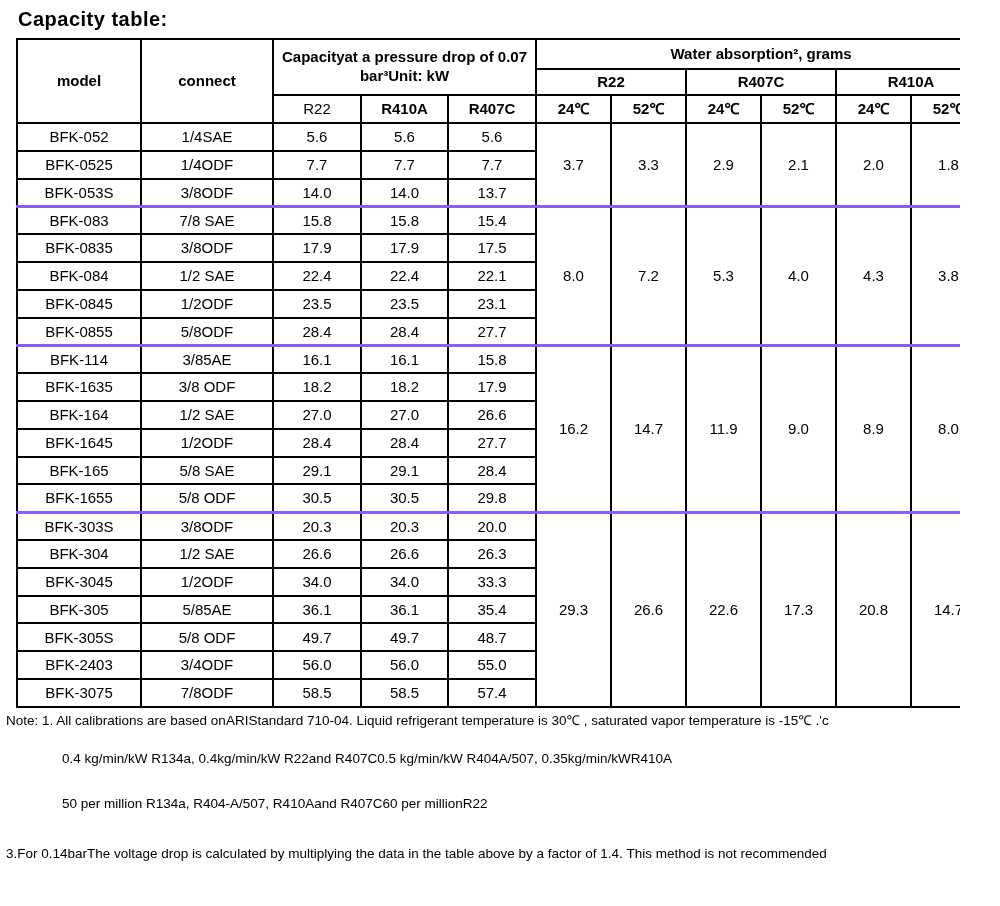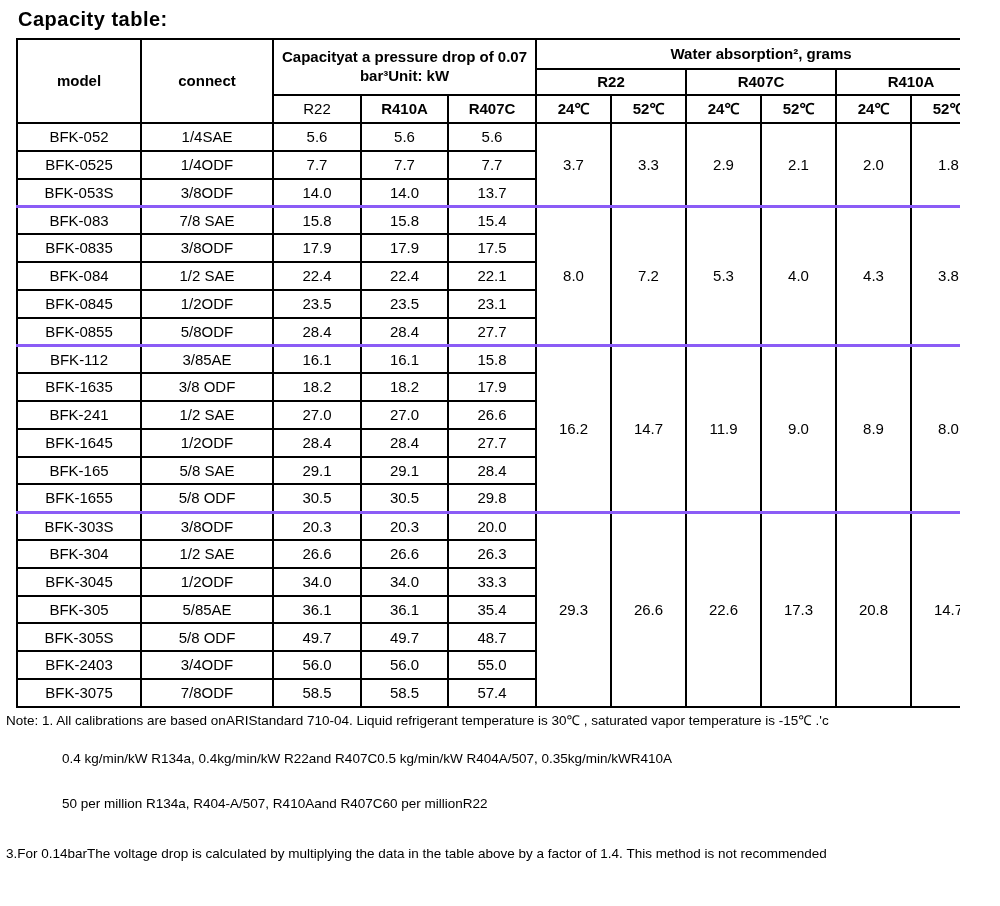--- a/index.html
+++ b/index.html
@@ -156,41 +156,41 @@
           <td>23.1</td>
         </tr>
         <tr>
           <td>BFK-0855</td>
           <td>5/8ODF</td>
           <td>28.4</td>
           <td>28.4</td>
           <td>27.7</td>
         </tr>
         <tr class="group-start">
-          <td>BFK-112</td>
+          <td>BFK-114</td>
           <td>3/85AE</td>
           <td>16.1</td>
           <td>16.1</td>
           <td>15.8</td>
           <td rowspan="6">16.2</td>
           <td rowspan="6">14.7</td>
           <td rowspan="6">11.9</td>
           <td rowspan="6">9.0</td>
           <td rowspan="6">8.9</td>
           <td rowspan="6">8.0</td>
         </tr>
         <tr>
           <td>BFK-1635</td>
           <td>3/8 ODF</td>
           <td>18.2</td>
           <td>18.2</td>
           <td>17.9</td>
         </tr>
         <tr>
-          <td>BFK-241</td>
+          <td>BFK-164</td>
           <td>1/2 SAE</td>
           <td>27.0</td>
           <td>27.0</td>
           <td>26.6</td>
         </tr>
         <tr>
           <td>BFK-1645</td>
           <td>1/2ODF</td>
           <td>28.4</td>
           <td>28.4</td>

